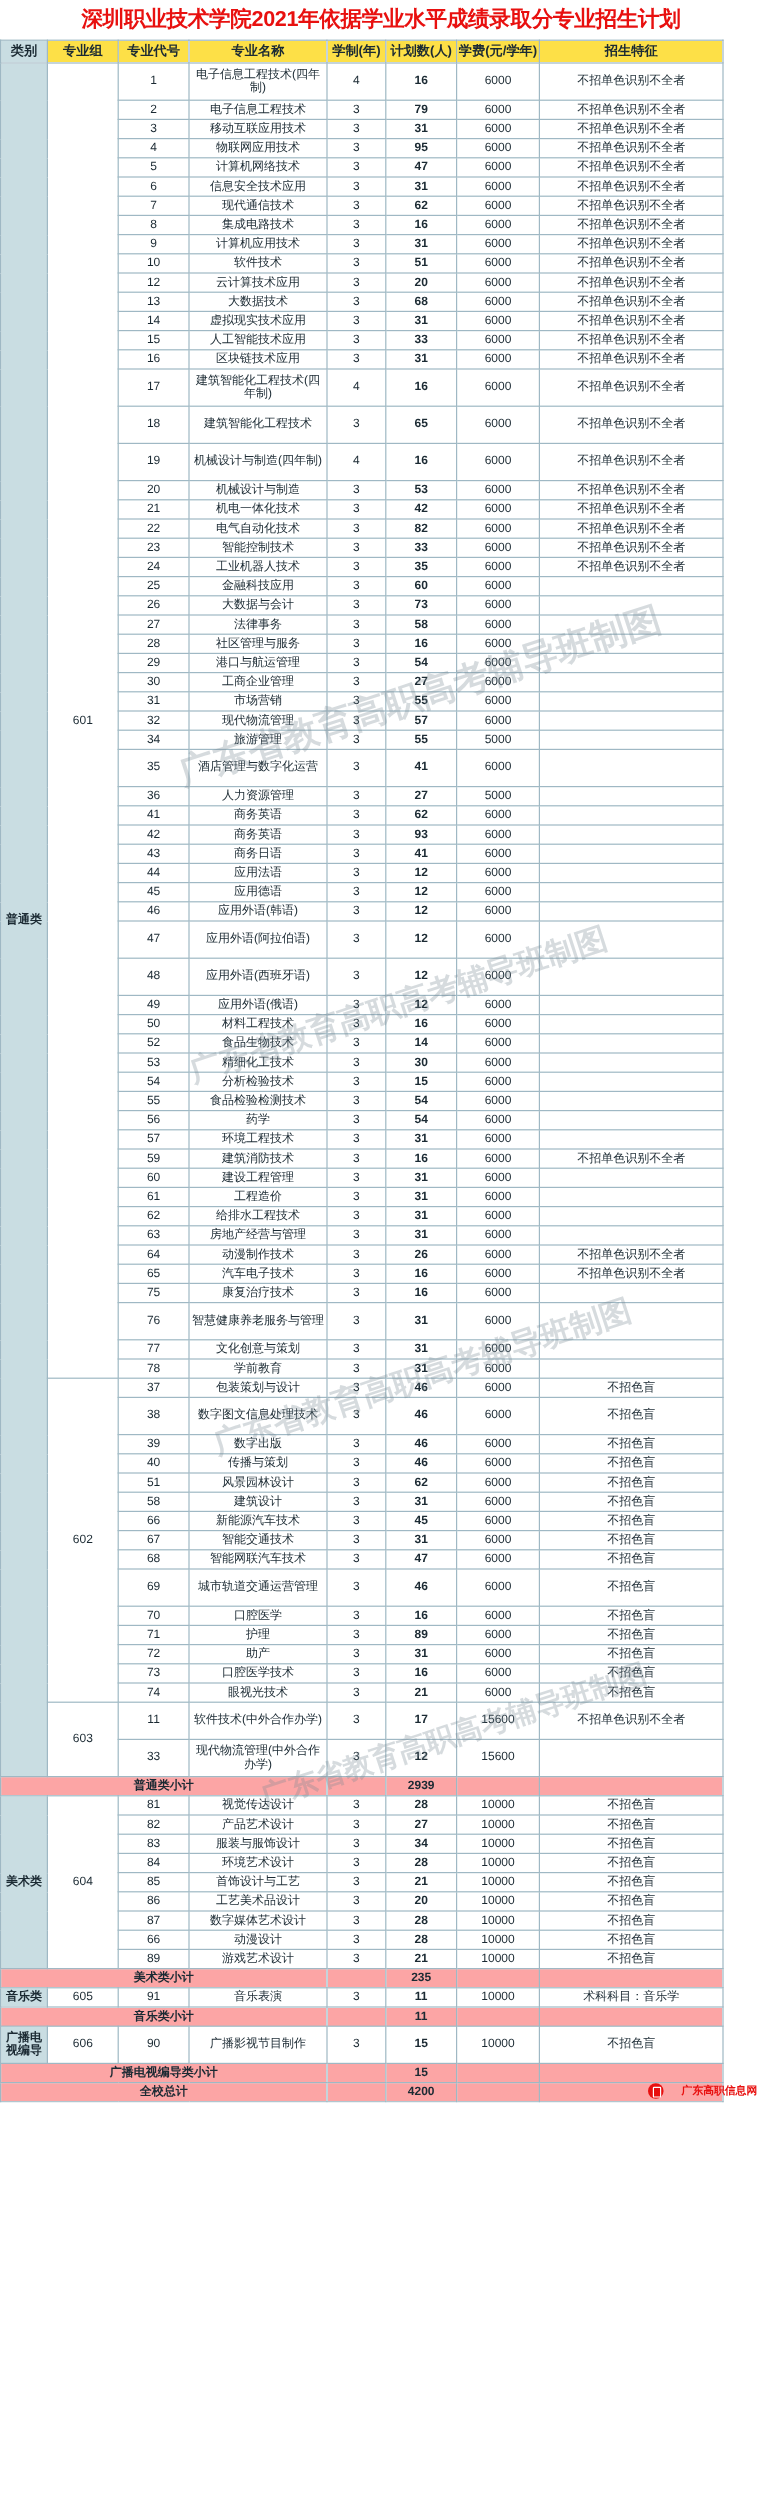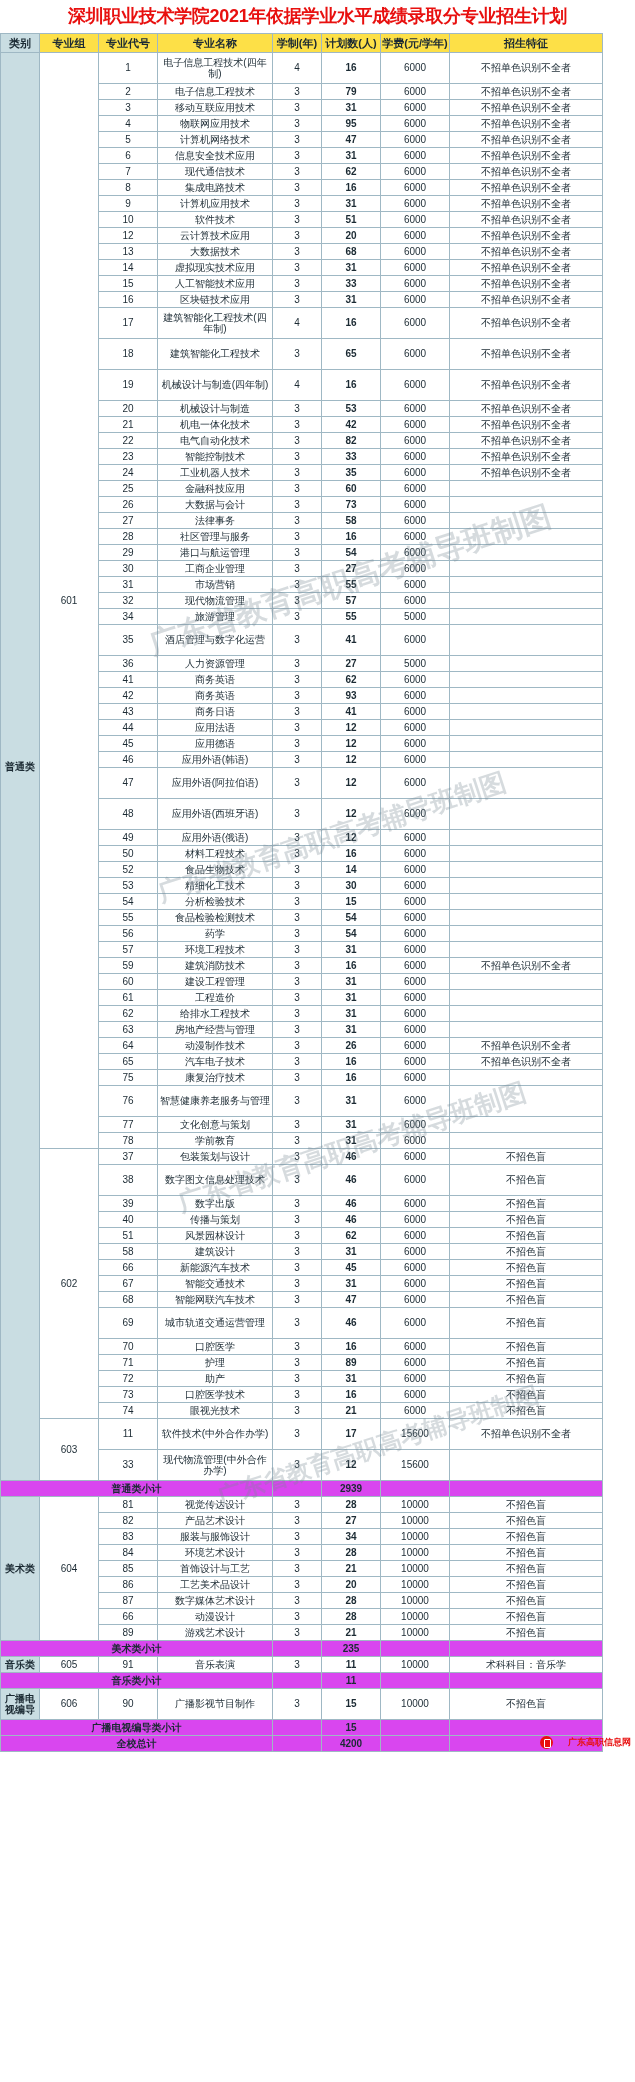--- a/index.html
+++ b/index.html
@@ -24,21 +24,21 @@
   .c-grp{width:56px;}
   .c-code{width:56px;}
   .c-name{width:112px;}
   .c-yrs{width:46px;}
   .c-plan{width:56px;font-weight:bold;}
   .c-fee{width:66px;}
   .c-feat{width:auto;}
   tbody td{height:15px;}
   td.plan{font-weight:bold;}
   tr.tall td{height:30px;}
-  .sub td{font-weight:bold;background:#d946ef;}
+  .sub td{font-weight:bold;background:#fca5a5;}
   .wm{
     position:absolute;pointer-events:none;
     color:rgba(120,135,145,0.30);font-weight:bold;
     white-space:nowrap;
   }
   .wm1{left:140px;top:560px;font-size:30px;transform:rotate(-18deg);}
   .wm2{left:150px;top:820px;font-size:26px;transform:rotate(-18deg);}
   .wm3{left:170px;top:1130px;font-size:26px;transform:rotate(-18deg);}
   .wm4{left:210px;top:1430px;font-size:24px;transform:rotate(-18deg);}
   .logo{

